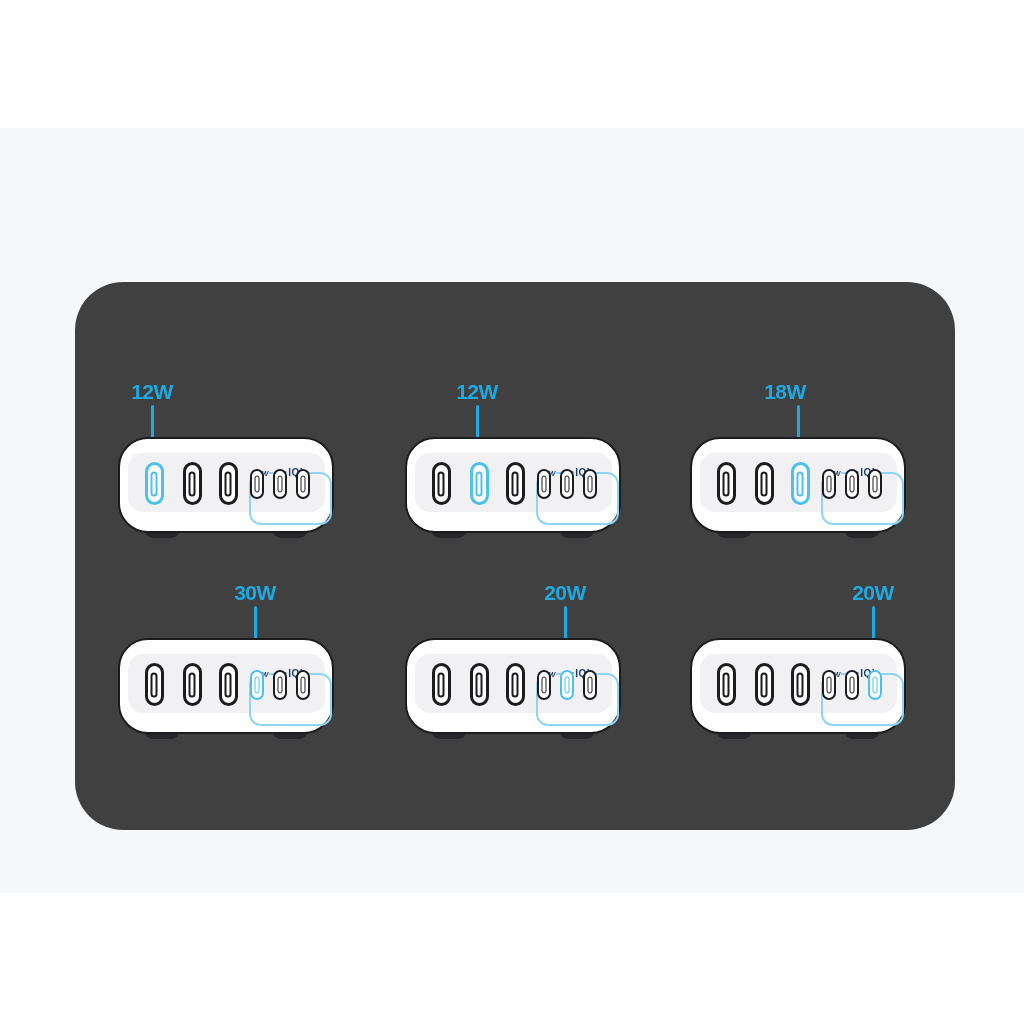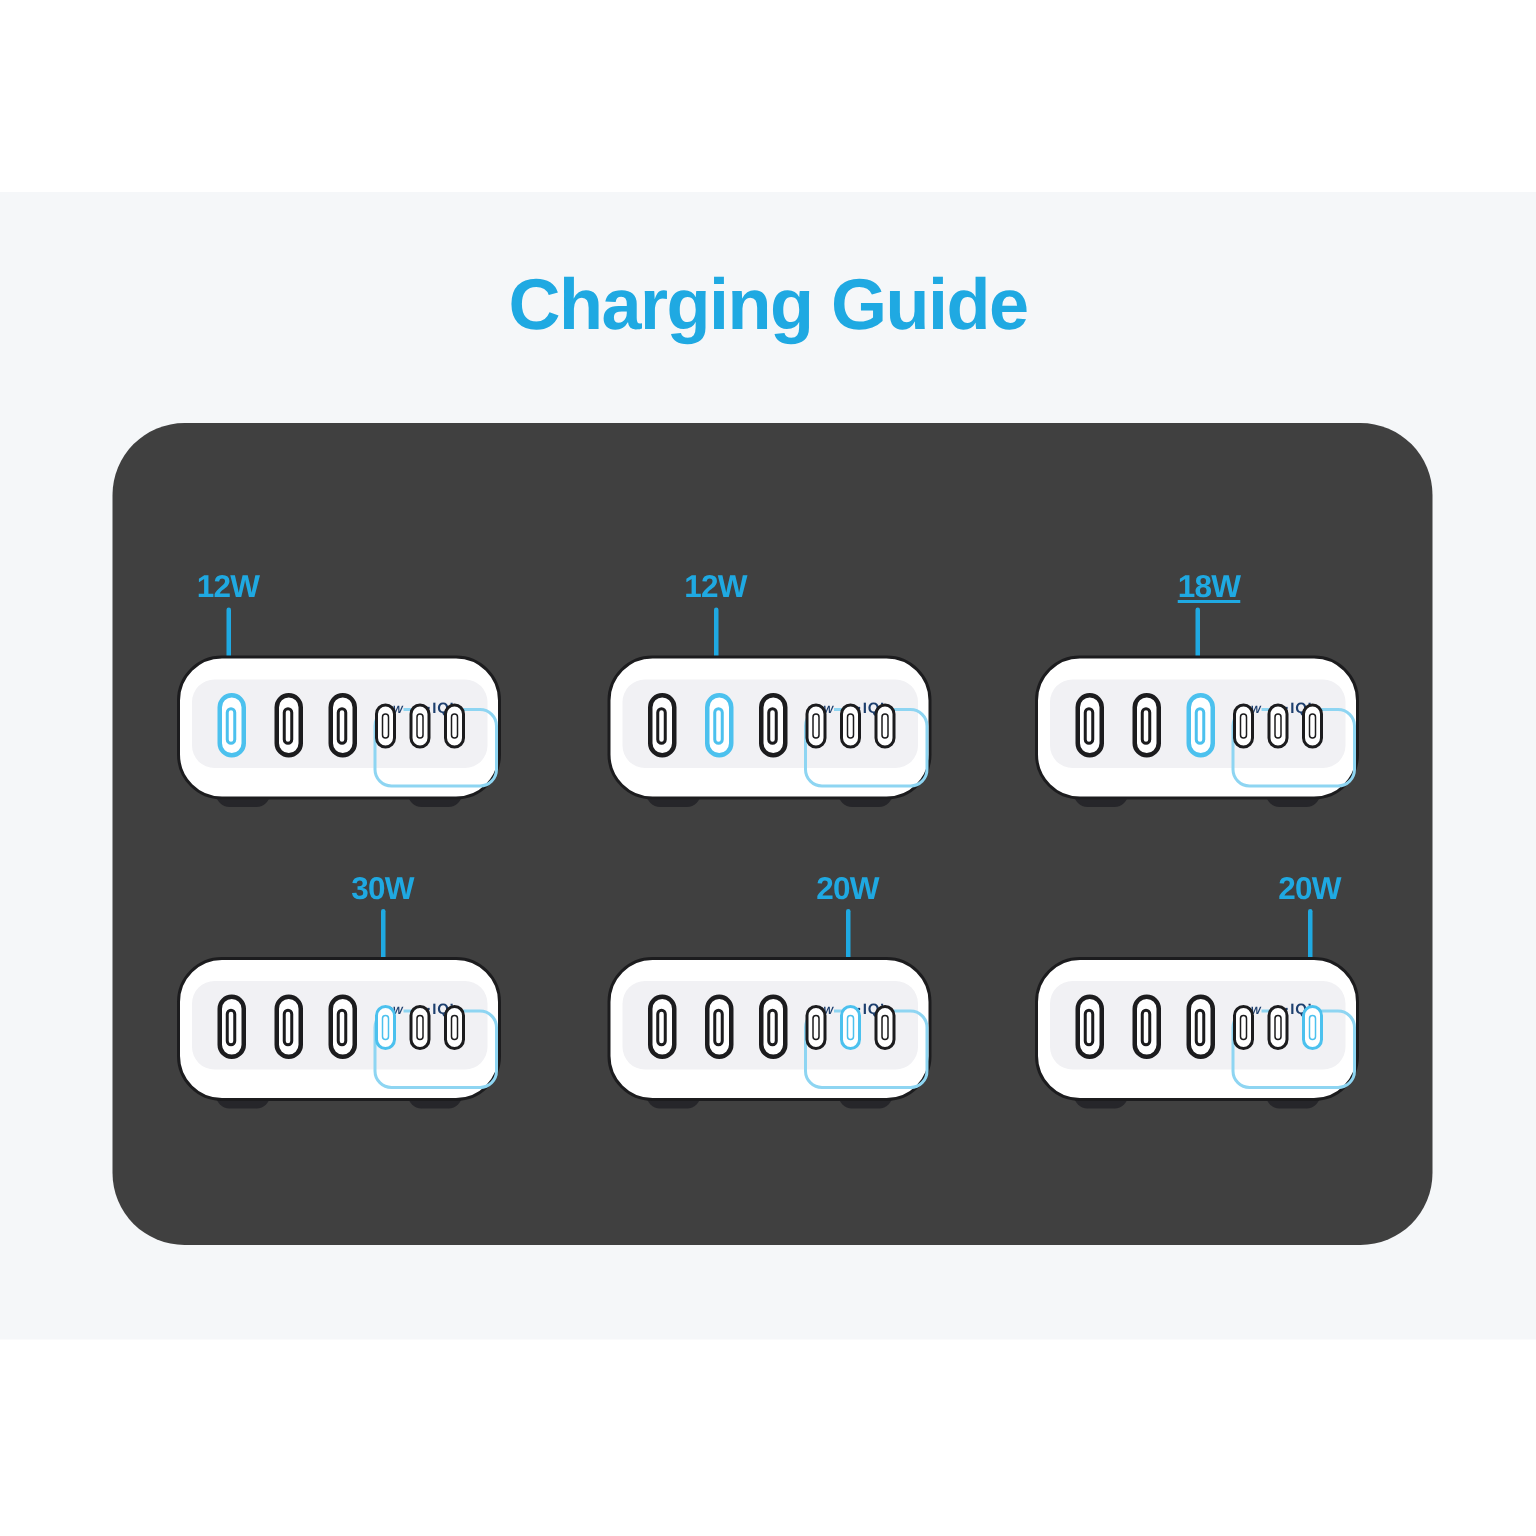--- a/index.html
+++ b/index.html
@@ -47,21 +47,20 @@
   .port.small{width:14px;height:30px;border-width:2.5px;border-radius:7px;}
   .port.small .slit{width:5px;height:17px;border-width:1.5px;border-radius:3px;}
   .port.hl{border-color:var(--hl);}
   .port.hl .slit{border-color:var(--hl);}
 </style>
 </head>
 <body>
 
 <div class="page">
   <div class="band"></div>
-  <h1 class="title">Charging Guide</h1>
 
   <div class="card">
 
     <div class="charger" style="left:43px;top:98px;">
       <div class="watt-label" style="left: -2px;">12W</div>
       <div class="callout-line" style="left: 32.5px; top: 25px; height: 59px;"></div>
       <div class="foot foot-l"></div>
       <div class="foot foot-r"></div>
       <div class="body">
         <div class="panel">
@@ -118,21 +117,21 @@
           <div class="port small" style="left: 153px; top: 30px;">
             <div class="slit"></div>
           </div>
           <div class="port small" style="left: 176px; top: 30px;">
             <div class="slit"></div>
           </div>
         </div>
     </div>
 
     <div class="charger" style="left:615px;top:98px;">
-      <div class="watt-label" style="left: 80px; text-decoration: underline;">18W</div>
+      <div class="watt-label" style="left: 59px;">18W</div>
       <div class="callout-line" style="left: 106.5px; top: 25px; height: 59px;"></div>
       <div class="foot foot-l"></div>
       <div class="foot foot-r"></div>
       <div class="body">
         <div class="panel">
           <div class="group">
             <span class="g-watt">30W</span>
             <span class="g-iq">·IQ’</span>
           </div>
         </div>

